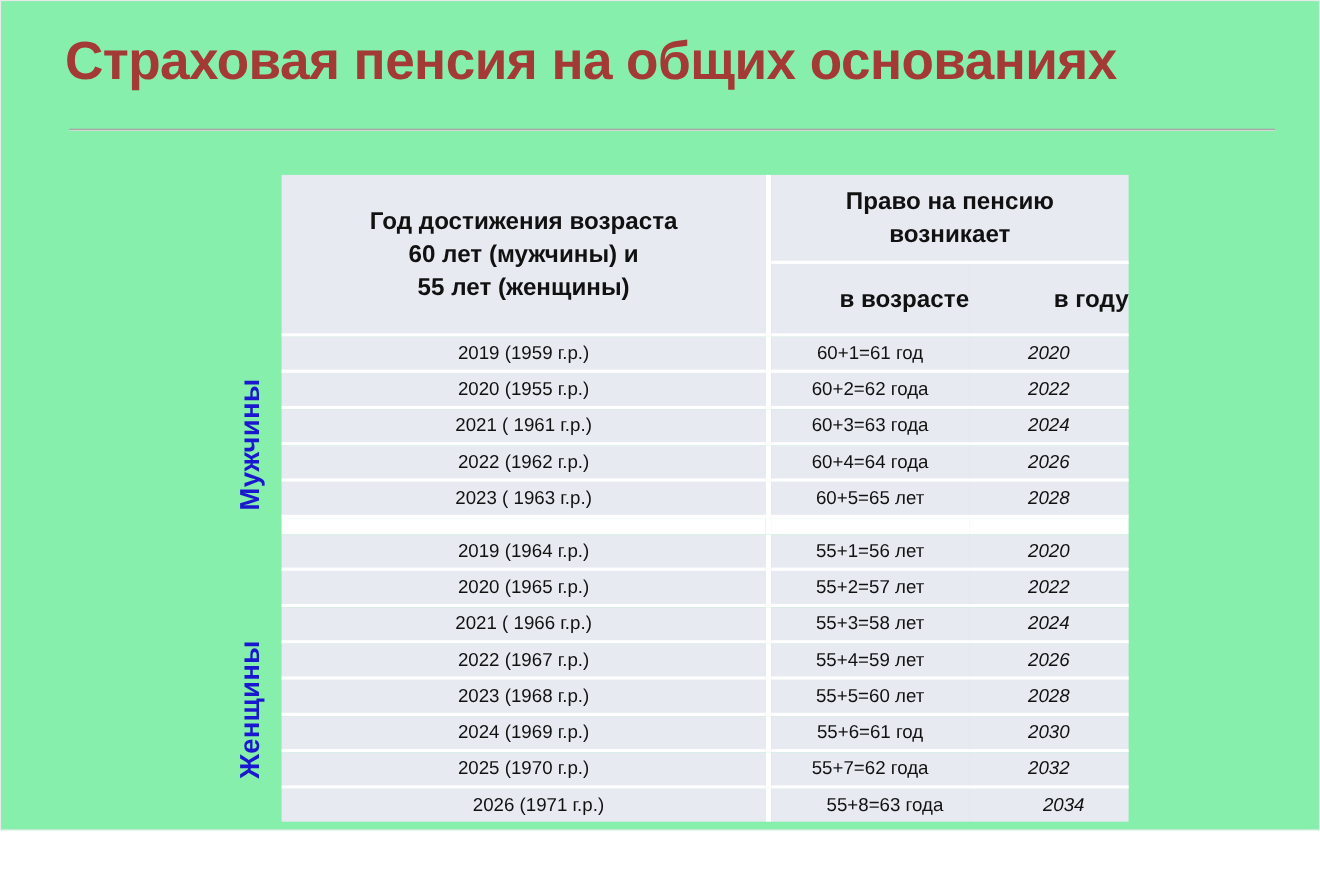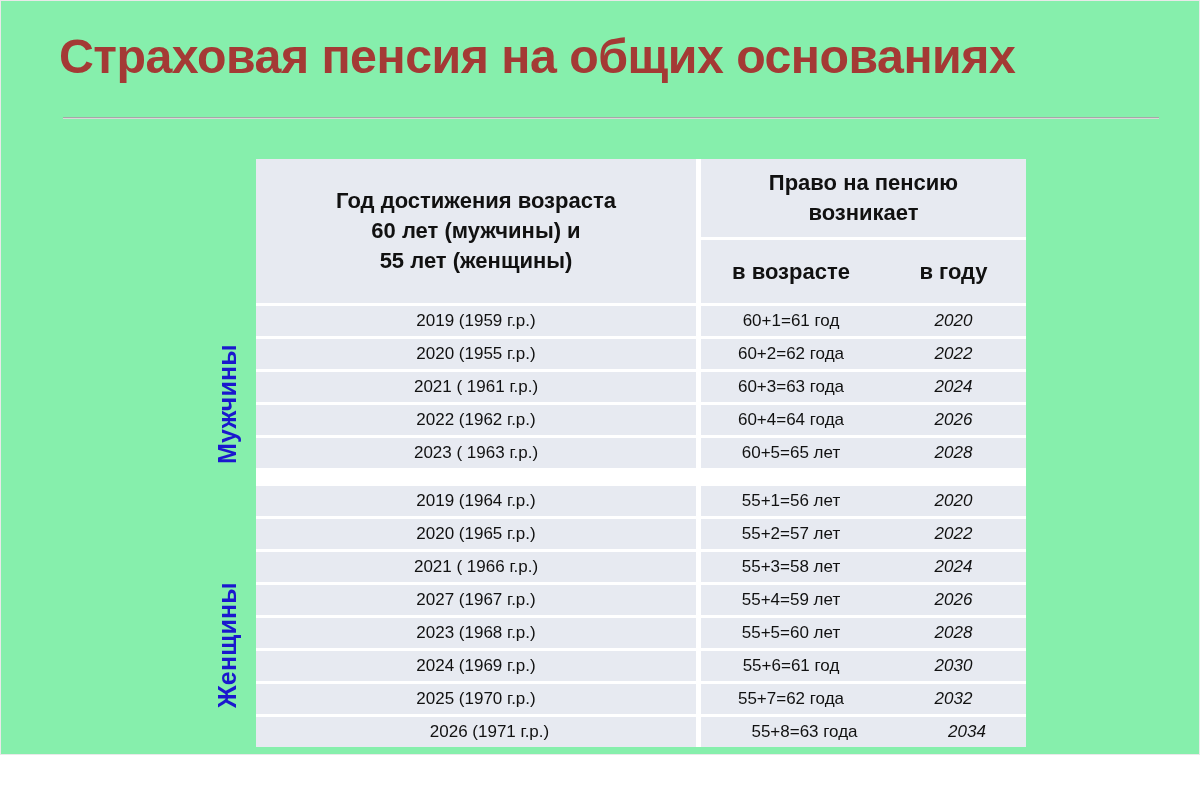--- a/index.html
+++ b/index.html
@@ -92,21 +92,21 @@
     text-align: center;
     font-weight: bold;
     font-size: 22px;
     line-height: 30px;
     padding: 6px 8px;
   }
   td.hdr-main {
     height: 144px;
   }
   td.hdr-right-top { height: 78px; text-align: center; }
-  td.hdr-sub { height: 63px; }
+  td.hdr-sub { height: 63px; text-align: right; }
 
   
   td.body {
     font-size: 17px;
     line-height: 30px;
     height: 30px;
     padding: 3px 0 3px 0;
     text-align: center;
     margin-top: 28px;
   }
@@ -208,21 +208,21 @@
             <td class="body">55+2=57 лет</td>
             <td class="body c3cell">2022</td>
           </tr>
           <tr>
             <td class="body c1cell">2021 ( 1966 г.р.)</td>
             <td class="gapcol"></td>
             <td class="body">55+3=58 лет</td>
             <td class="body c3cell">2024</td>
           </tr>
           <tr>
-            <td class="body c1cell">2027 (1967 г.р.)</td>
+            <td class="body c1cell">2022 (1967 г.р.)</td>
             <td class="gapcol"></td>
             <td class="body">55+4=59 лет</td>
             <td class="body c3cell">2026</td>
           </tr>
           <tr>
             <td class="body c1cell">2023 (1968 г.р.)</td>
             <td class="gapcol"></td>
             <td class="body">55+5=60 лет</td>
             <td class="body c3cell">2028</td>
           </tr>

